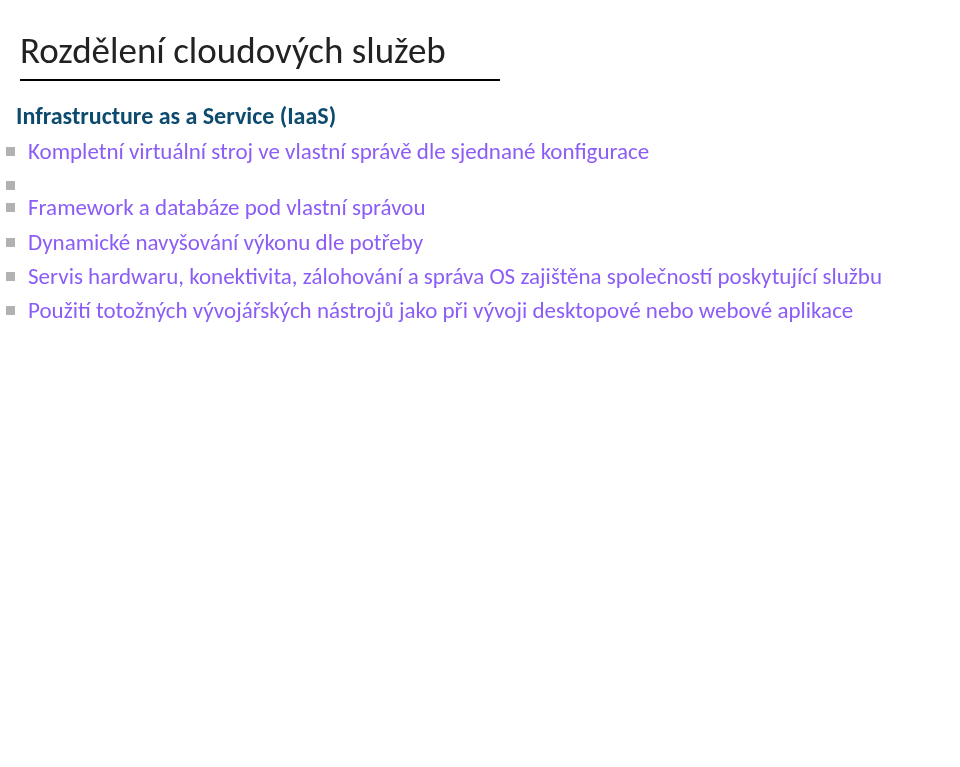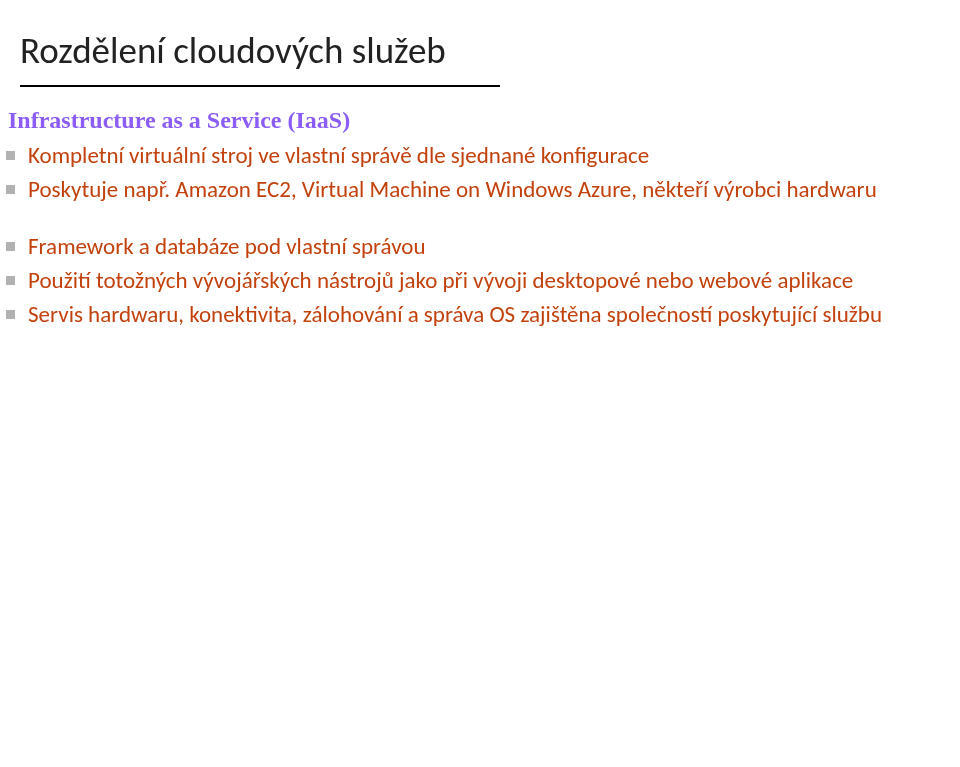--- a/index.html
+++ b/index.html
@@ -14,48 +14,47 @@
   .slide {
     box-sizing: border-box;
     padding: 28px 12px 12px 0;
     width: 960px;
     height: 767px;
     overflow: hidden;
   }
   .title {
     font-size: 37px;
     font-weight: 400;
-    margin: 0 0 12px 20px;
+    margin: 0 0 6px 20px;
     color: #222;
   }
   .title-underline {
     height: 2px;
     background: #000;
     margin: 0 0 20px 20px;
     width: 480px;
   }
   .section-header {
     font-size: 24px;
     font-weight: 700;
-    margin: 18px 0 6px 8px;
-    color: #8b5cf6;
-    font-family: Liberation Serif, serif;
+    margin: 18px 0 6px 16px;
+    color: #0c4a6e;
   }
   ul {
     list-style: none;
     margin: 0;
     padding: 0;
   }
   li {
     font-size: 23px;
     line-height: 1.32;
     margin: 0 0 4px 0;
     padding-left: 28px;
     position: relative;
-    color: #c2410c;
+    color: #8b5cf6;
   }
   li .bullet {
     position: absolute;
     left: 6px;
     top: 11px;
     width: 9px;
     height: 9px;
     background: #b2b2b2;
   }
   .gap { height: 22px; }
@@ -65,27 +64,27 @@
 
 <div class="slide">
   <h1 class="title">Rozdělení cloudových služeb</h1>
   <div class="title-underline"></div>
 
   <div>
     <div class="section-header">Infrastructure as a Service (IaaS)</div>
     <ul>
       <li><span class="bullet"></span><span>Kompletní virtuální stroj ve vlastní správě dle sjednané konfigurace</span></li>
       <li><span class="bullet"></span></li>
-      <li><span class="bullet"></span><span>Poskytuje např. Amazon EC2, Virtual Machine on Windows Azure, někteří výrobci hardwaru</span></li>
+      <li><span class="bullet"></span></li>
     </ul>
   </div>
 
   <div class="gap"></div>
 
   <div>
     <ul>
       <li><span class="bullet"></span><span>Framework a databáze pod vlastní správou</span></li>
-      <li><span class="bullet"></span></li>
+      <li><span class="bullet"></span><span>Dynamické navyšování výkonu dle potřeby</span></li>
+      <li><span class="bullet"></span><span>Servis hardwaru, konektivita, zálohování a správa OS zajištěna společností poskytující službu</span></li>
       <li><span class="bullet"></span><span>Použití totožných vývojářských nástrojů jako při vývoji desktopové nebo webové aplikace</span></li>
-      <li><span class="bullet"></span><span>Servis hardwaru, konektivita, zálohování a správa OS zajištěna společností poskytující službu</span></li>
     </ul>
   </div>
 </div>
 
 </body></html>

